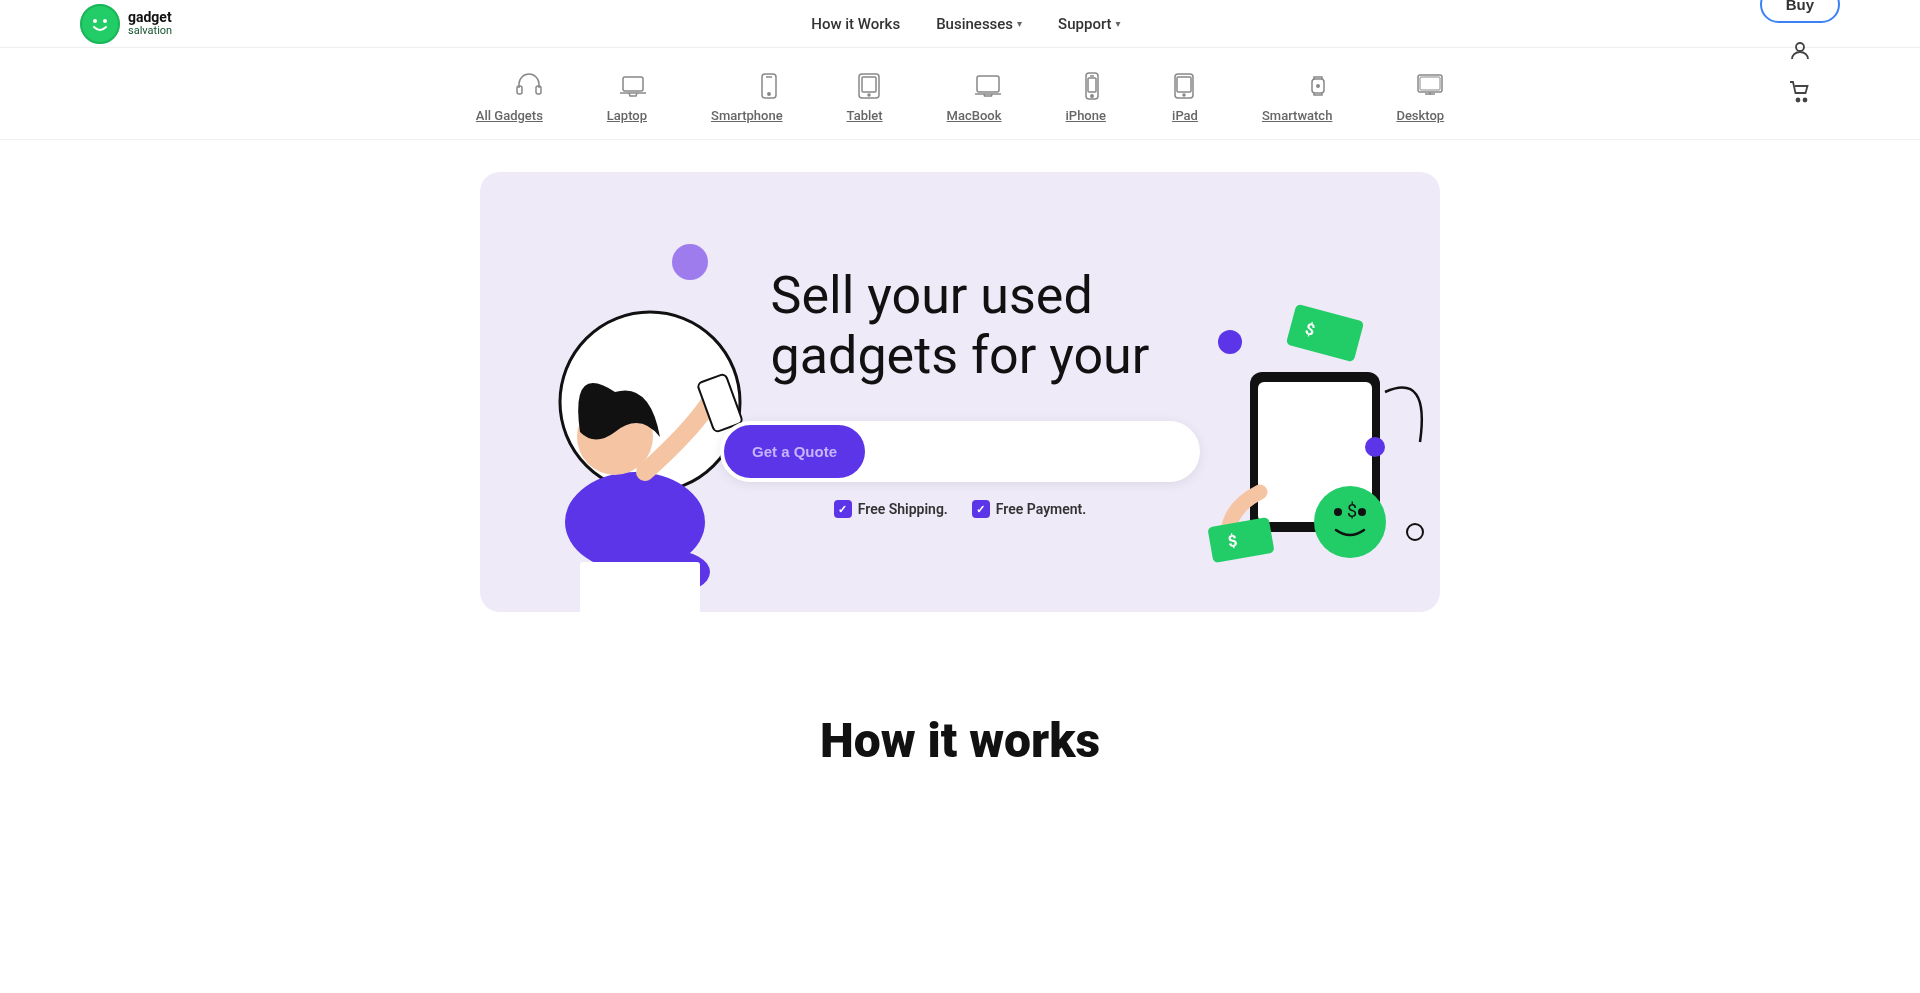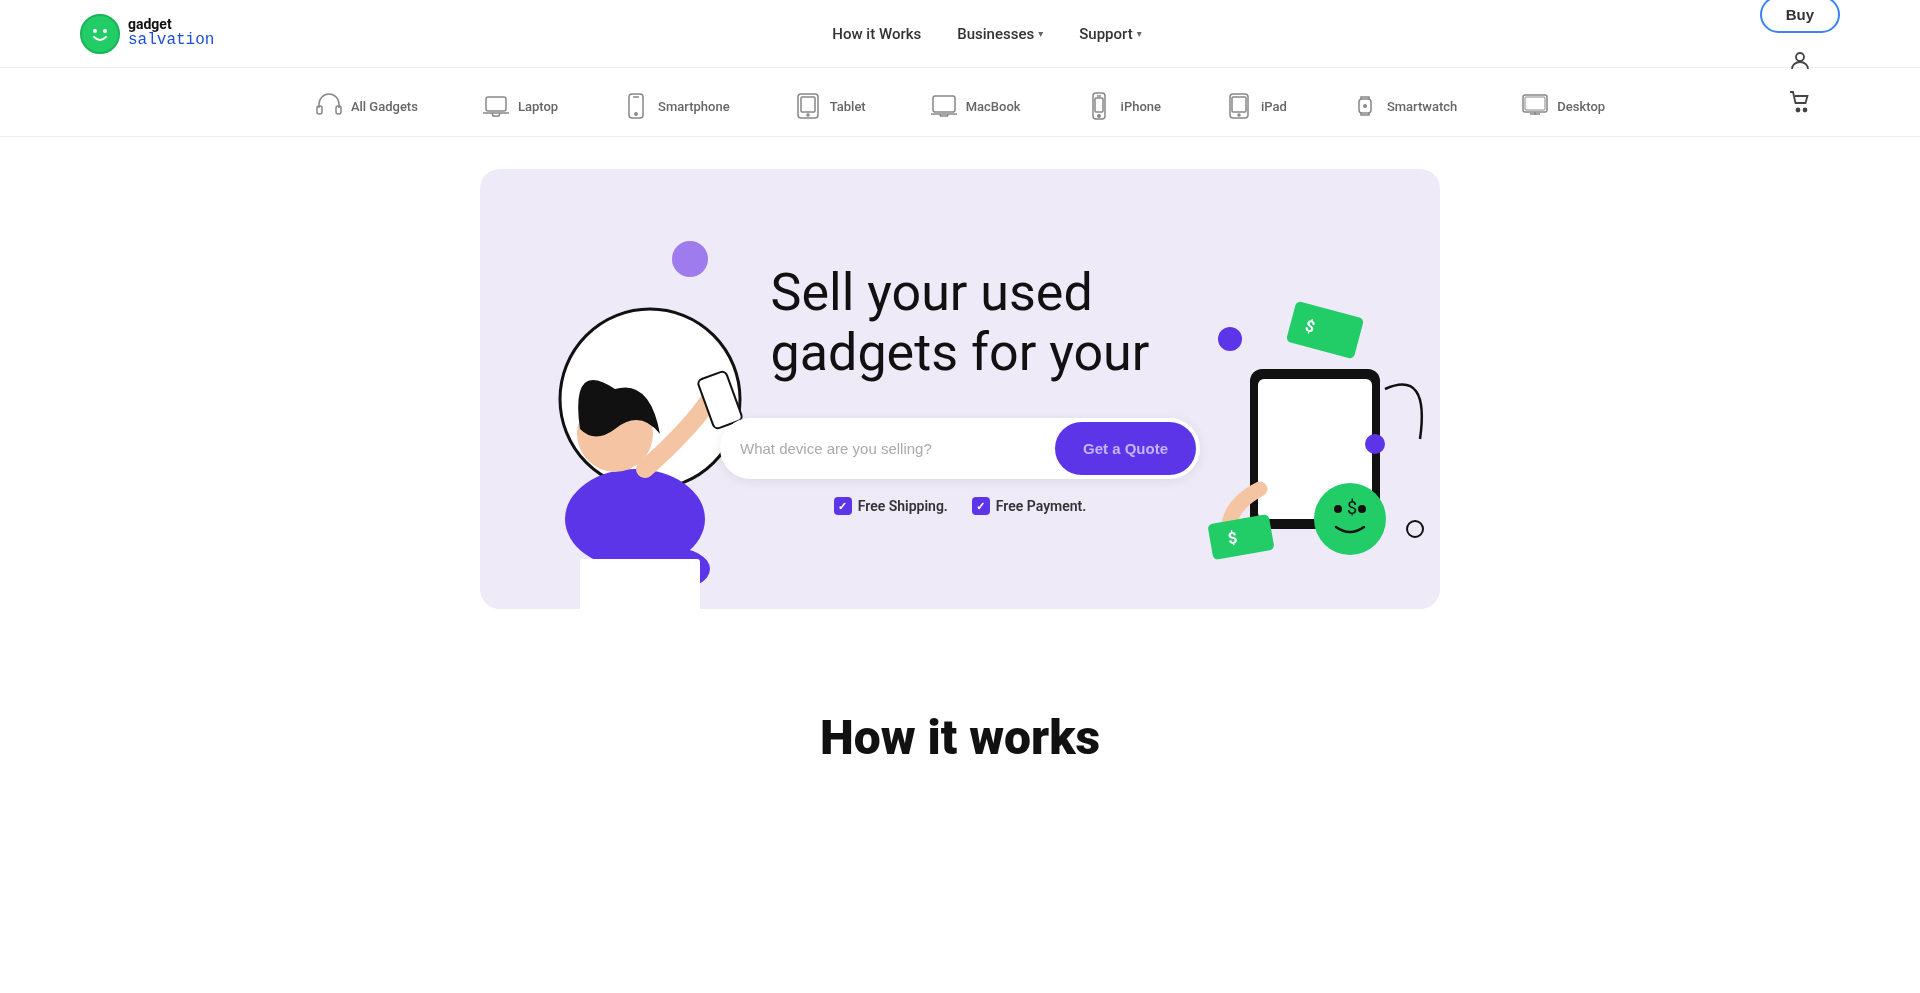--- a/index.html
+++ b/index.html
@@ -4,21 +4,21 @@
   <style>
     * { margin: 0; padding: 0; box-sizing: border-box; }
     body { font-family: -apple-system, BlinkMacSystemFont, 'Segoe UI', Roboto, sans-serif; background: #fff; color: #111; }
 
     
     header {
       display: flex;
       align-items: center;
       justify-content: space-between;
       padding: 16px 80px;
-      height: 68px;
+      height: 48px;
       border-bottom: 1px solid #eee;
       position: sticky;
       top: 0;
       background: #fff;
       z-index: 100;
     }
     .logo-area {
       display: flex;
       align-items: center;
       gap: 8px;
@@ -27,21 +27,21 @@
     .logo-icon {
       width: 40px;
       height: 40px;
     }
     .logo-text {
       display: flex;
       flex-direction: column;
       line-height: 1.1;
     }
     .logo-text span:first-child { font-weight: 700; font-size: 14px; color: #111; }
-    .logo-text span:last-child { font-size: 16px; color: #1d4ed8; font-family: Liberation Mono, monospace; }
+    .logo-text span:last-child { font-size: 11px; color: #14532d; }
 
     nav {
       display: flex;
       align-items: center;
       gap: 36px;
     }
     .nav-item {
       font-size: 15px;
       color: #333;
       cursor: pointer;
@@ -96,29 +96,30 @@
     .category-nav {
       display: flex;
       justify-content: center;
       align-items: center;
       gap: 0;
       padding: 16px 0 8px;
       border-bottom: 1px solid #f0f0f0;
     }
     .category-item {
       display: flex;
-      flex-direction: row;
-      align-items: center;
+      flex-direction: column;
+      align-items: flex-end;
       gap: 8px;
       padding: 8px 32px;
       cursor: pointer;
       color: #666;
       font-size: 13px;
       font-weight: 500;
       transition: color 0.2s;
+      text-decoration: underline;
     }
 
     
     .hero-wrapper {
       display: flex;
       justify-content: center;
       padding: 32px 80px 40px;
     }
     .hero-card {
       background: #eeeaf8;
@@ -442,21 +443,20 @@
         <path d="M185 100 Q230 80 220 150" stroke="#111" stroke-width="2.5" fill="none"></path>
       </svg>
     </div>
 
     <h1 class="hero-title">
       <span>Sell your used</span><br>
       <span>gadgets for your</span>
     </h1>
 
     <div class="search-row">
-      <input class="search-input" type="text" placeholder="What device are you selling?" style="">
       <button class="btn-quote">Get a Quote</button>
     </div>
 
     <div class="perks-row">
       <div class="perk-item">
         <div class="perk-check">✓</div>
         <span>Free Shipping.</span>
       </div>
       <div class="perk-item">
         <div class="perk-check">✓</div>

